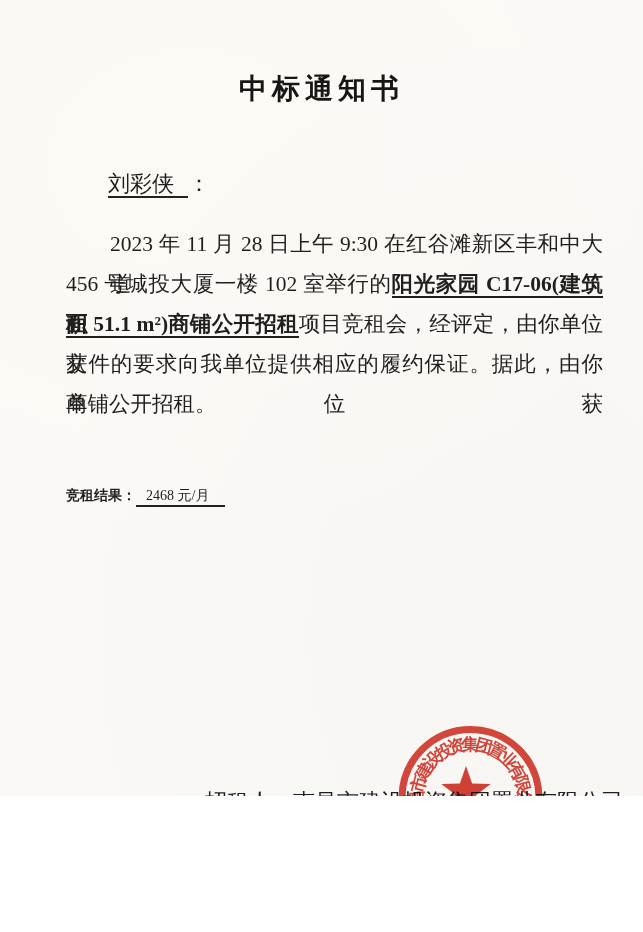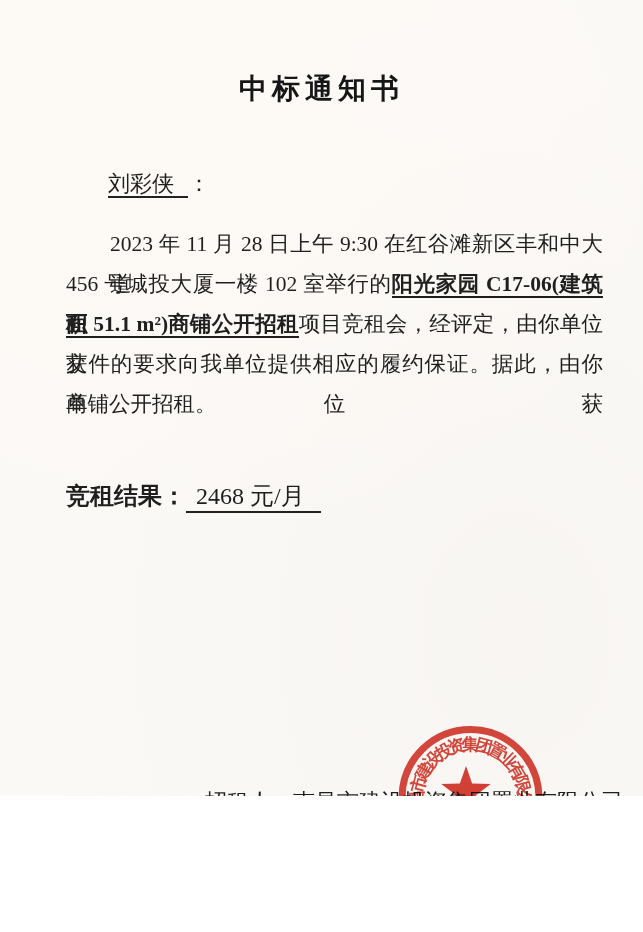--- a/index.html
+++ b/index.html
@@ -42,21 +42,21 @@
   .line.indent{padding-left:44px;margin-top:18px;}
   .line.plain{text-align:left;text-align-last:left;}
   .em-seg{
     font-weight:bold;
     border-bottom:2px solid #1f1f1f;
   }
   .para1{top:206px;}
   .para2{top:556px;}
   .result-line{
     position:absolute;top:476px;left:66px;
-    height:40px;line-height:40px;font-size:24px;
+    height:40px;line-height:40px;font-size:14px;
   }
   .result-line .label{font-weight:bold;}
   .result-line .value{
     border-bottom:2px solid #222;
     padding:0 16px 2px 10px;
   }
   .sign-lessor{
     position:absolute;top:782px;left:205px;
     height:40px;line-height:40px;font-size:22px;text-align:center;
   }

